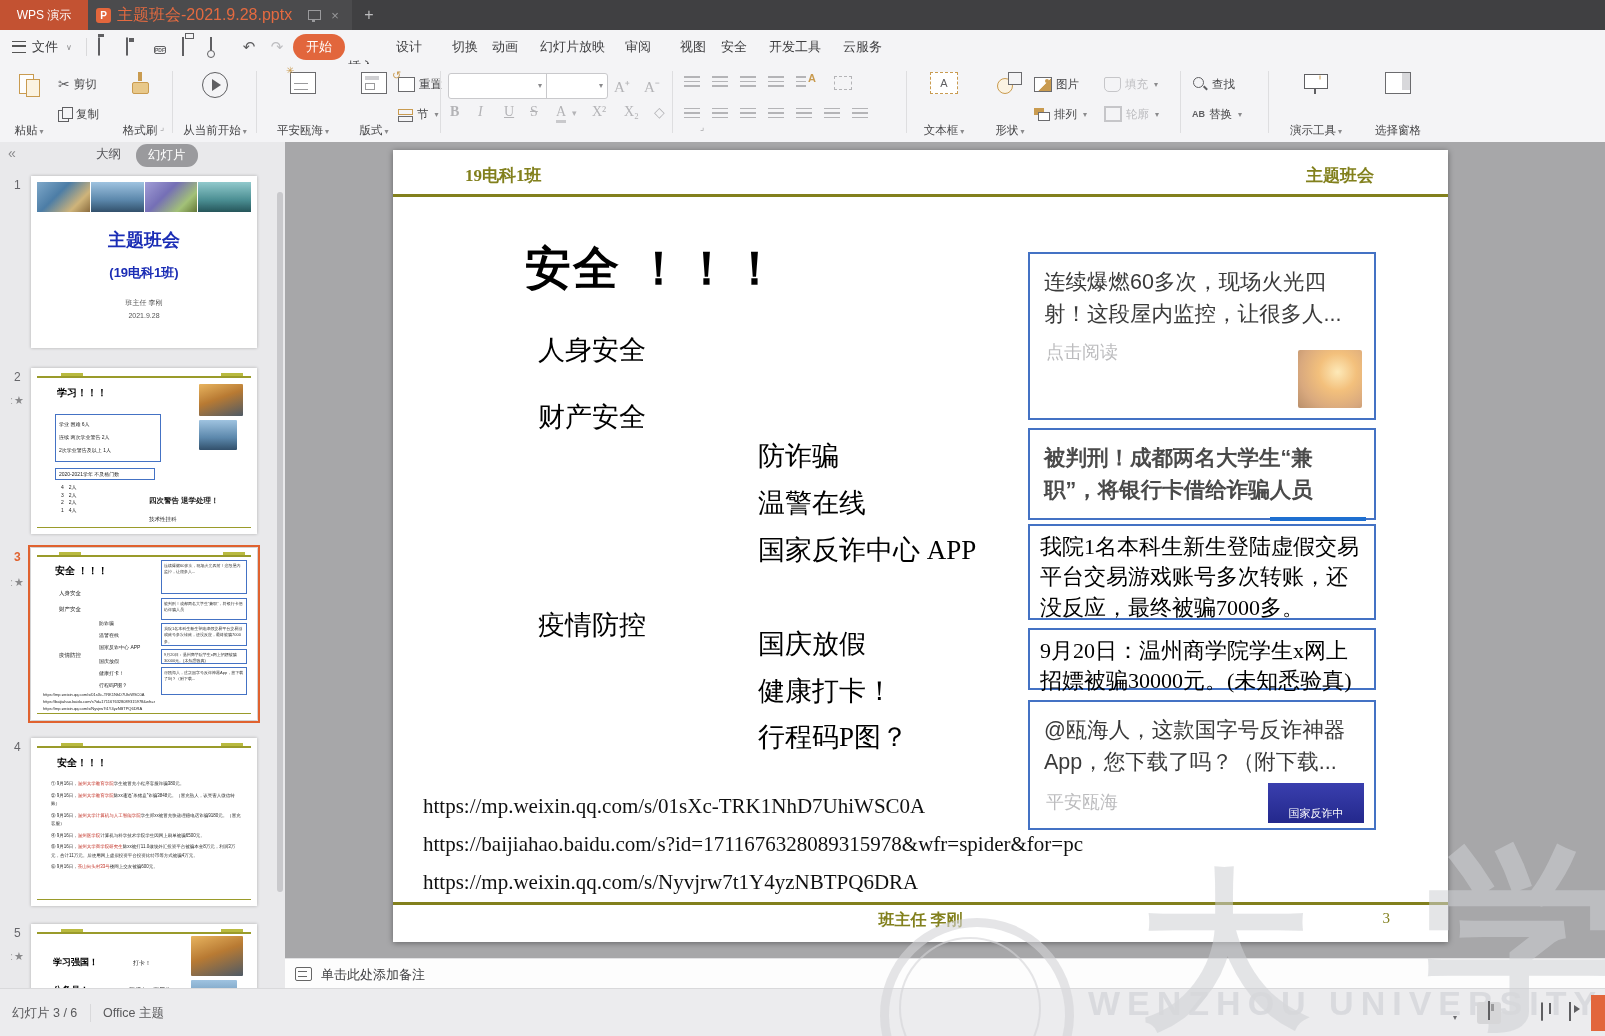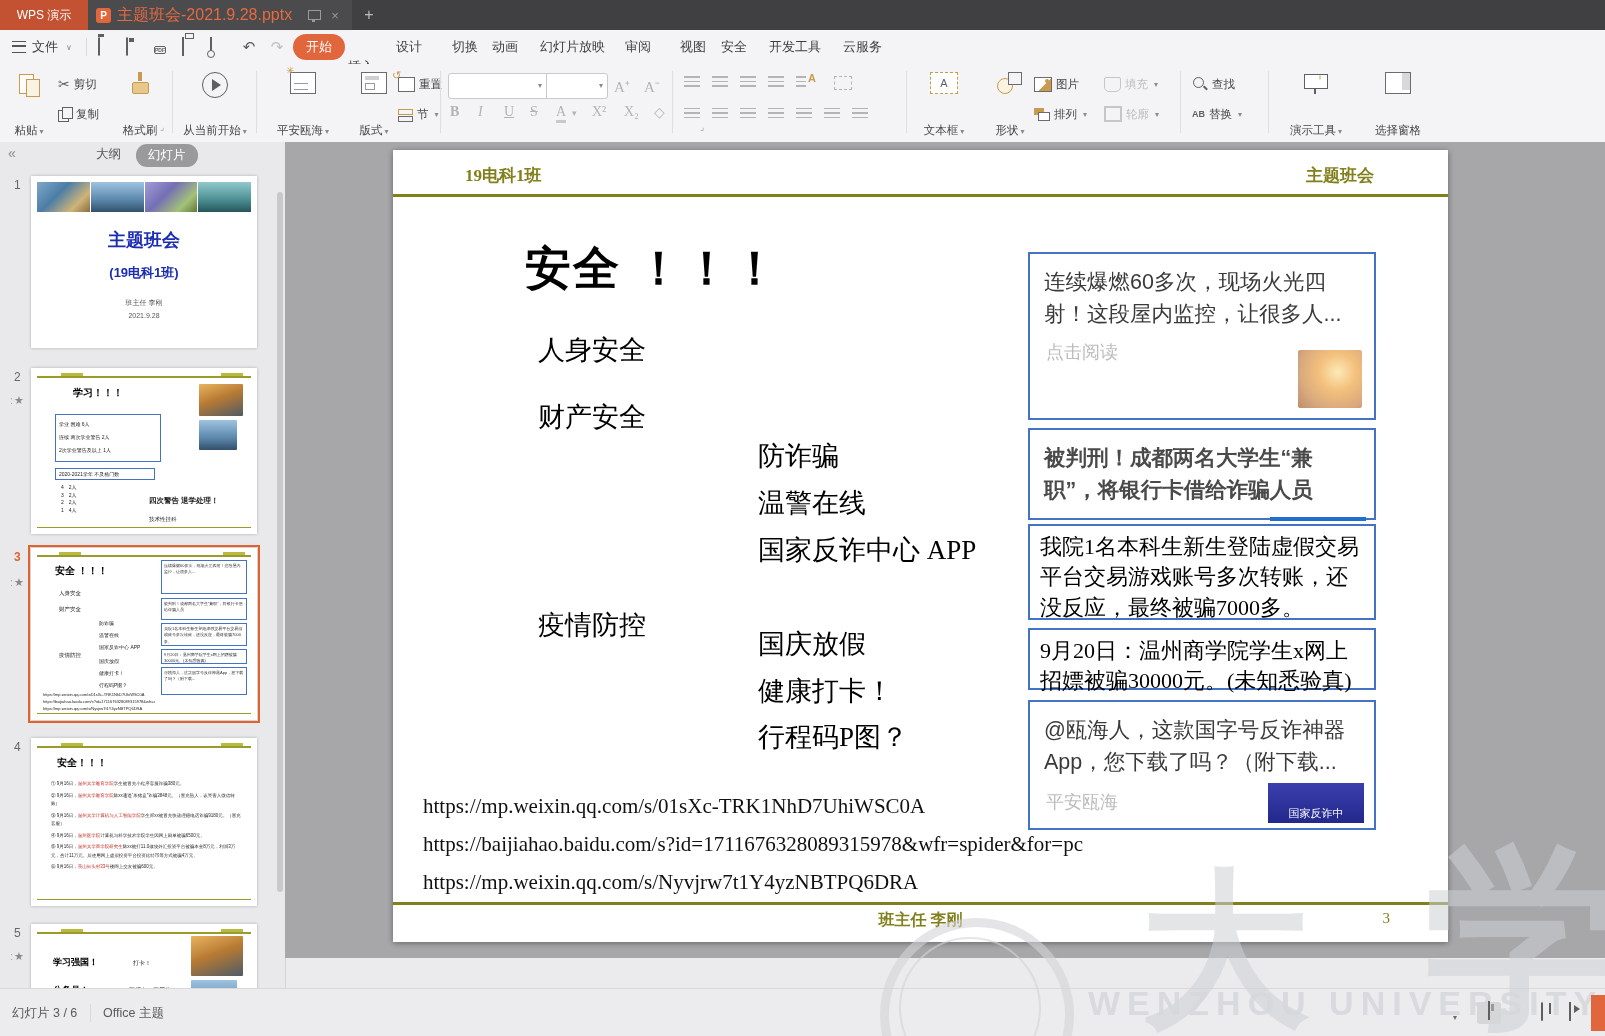--- a/index.html
+++ b/index.html
@@ -379,21 +379,21 @@
       <div class="t-line" style="left:0;top:122px;width:226px;text-align:center;font-size:7px;color:#555;">班主任 李刚</div>
       <div class="t-line" style="left:0;top:136px;width:226px;text-align:center;font-size:7px;color:#555;">2021.9.28</div>
     </div>
 
     <span class="tnum" style="top:228px;">2</span>
     <span class="tstar" style="top:252px;">★</span>
     <div class="thumb" style="top:226px;height:166px;">
       <span class="oliveline" style="top:8px;"></span>
       <span class="odash" style="left:30px;top:5px;"></span>
       <span class="odash" style="right:14px;top:5px;"></span>
-      <div class="t-title" style="left:42px;top:18px;font-size:10px;">学习！！！</div>
+      <div class="t-title" style="left:26px;top:18px;font-size:10px;">学习！！！</div>
       <span class="mimg grad2" style="left:168px;top:16px;width:44px;height:32px;"></span>
       <span class="mimg grad3" style="left:168px;top:52px;width:38px;height:30px;"></span>
       <div class="bluebox" style="left:24px;top:46px;width:106px;height:48px;font-size:5px;color:#222;padding:3px;box-sizing:border-box;line-height:2.6;">
         <div>学业 困难  6人</div>
         <div>连续 两次学业警告  2人</div>
         <div>2次学业警告及以上  1人</div>
       </div>
       <div class="bluebox" style="left:24px;top:100px;width:100px;height:12px;font-size:5px;color:#222;padding:2px 3px;box-sizing:border-box;">2020-2021学年 不及格门数</div>
       <div class="t-line" style="left:30px;top:116px;font-size:5px;line-height:1.5;">
         <div>4　2人</div>
@@ -511,20 +511,24 @@
       <div class="slink" style="top:644px;">https://mp.weixin.qq.com/s/01sXc-TRK1NhD7UhiWSC0A</div>
       <div class="slink" style="top:682px;">https://baijiahao.baidu.com/s?id=1711676328089315978&amp;wfr=spider&amp;for=pc</div>
       <div class="slink" style="top:720px;">https://mp.weixin.qq.com/s/Nyvjrw7t1Y4yzNBTPQ6DRA</div>
 
       <span class="hline" style="top:752px;"></span>
       <div class="sfooter">班主任 李刚</div>
       <div class="spage">3</div>
     </div>
   </div>
 
+  <div id="notesbar">
+    <span class="note-ic"></span>
+    <span class="note-txt">单击此处添加备注</span>
+  </div>
 
   <div id="statusbar">
     <span class="st" style="left:12px;">幻灯片 3 / 6</span>
     <span class="vdiv" style="left:90px;top:15px;"></span>
     <span class="st" style="left:103px;">Office 主题</span>
     <div class="sb-right">
       <span class="vico" style="right:150px;"><span class="vlines"></span></span>
       <span class="vico" style="right:132px;top:24px;font-size:8px;color:#6b6b6e;">▾</span>
       <span class="vico actbg" style="right:104px;width:24px;height:22px;top:13px;text-align:center;"><span class="v-normal" style="margin:3px auto 0;"></span></span>
       <span class="vico" style="right:74px;"><span class="v-grid"></span></span>

